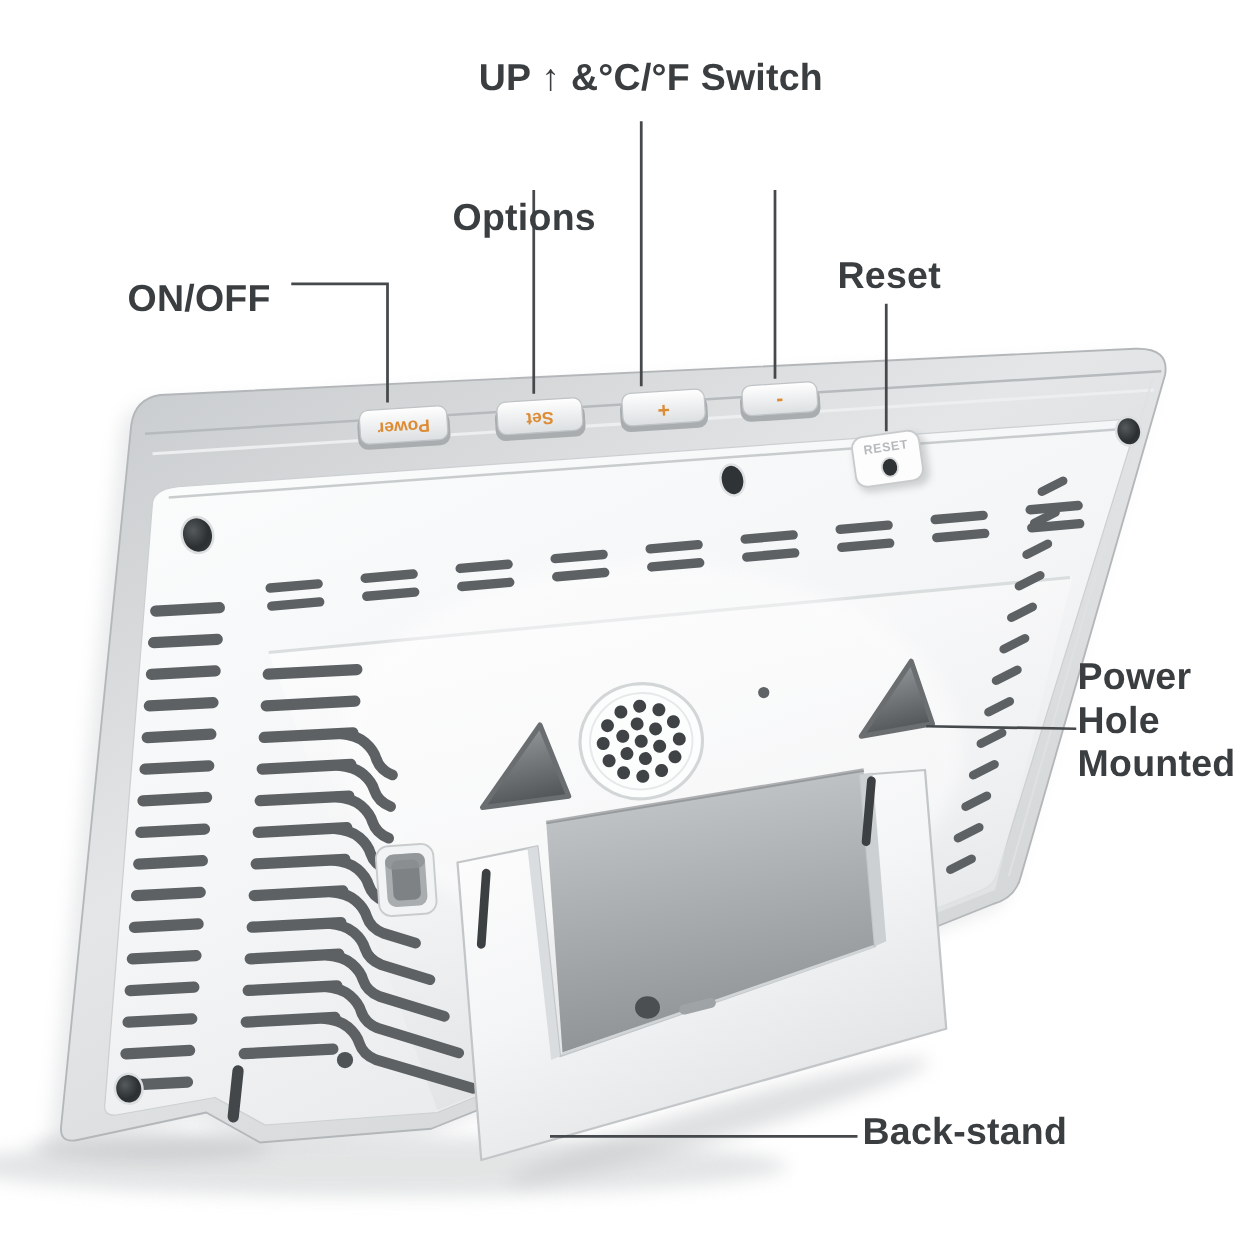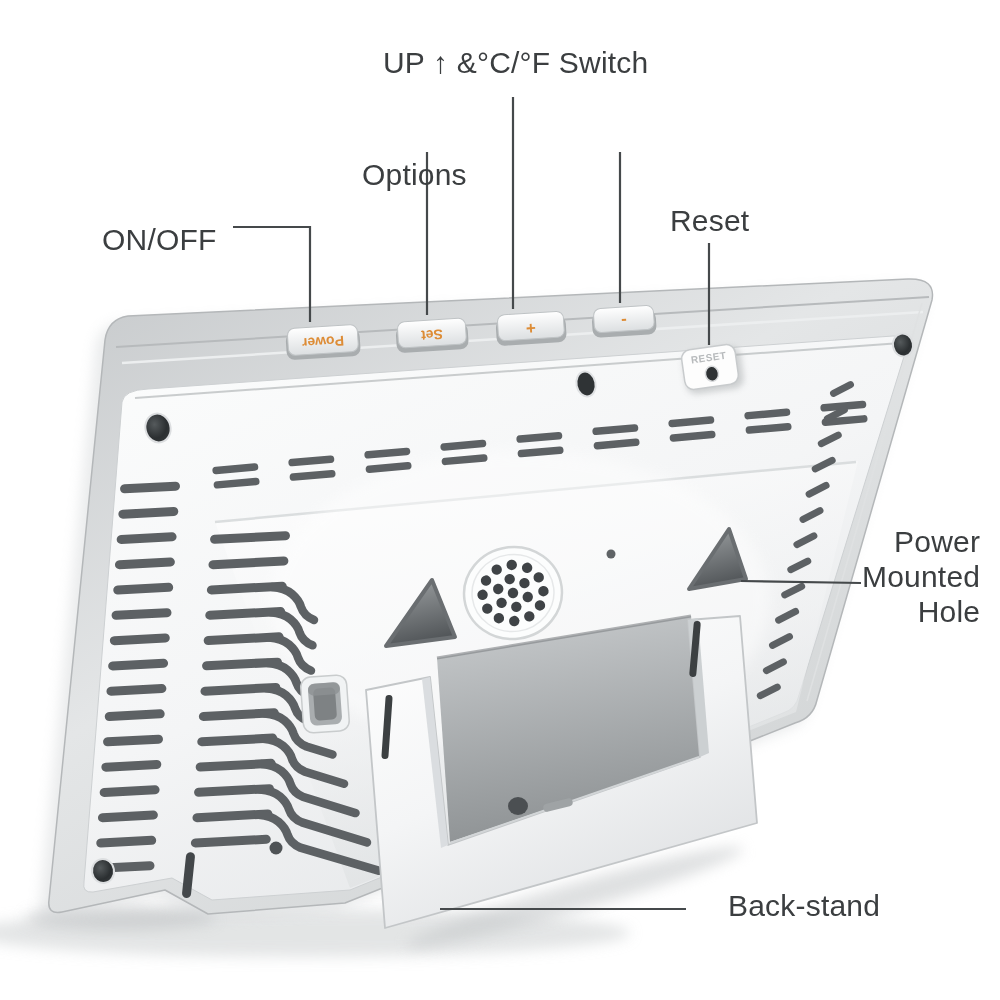--- a/index.html
+++ b/index.html
@@ -1,27 +1,27 @@
 <!DOCTYPE html>
 <html><head>
 <meta charset="utf-8">
 <style>
   html,body{margin:0;padding:0;background:#ffffff;}
   .stage{position:relative;width:1000px;height:1000px;background:#ffffff;overflow:hidden;
          font-family:"Liberation Sans",sans-serif;}
   .stage svg{position:absolute;left:0;top:0;}
   .lbl{position:absolute;color:#3b3e40;font-size:30px;line-height:1.12;white-space:nowrap;
-       font-weight:400;letter-spacing:0.2px;text-align:right;}
+       font-weight:700;letter-spacing:0.2px;}
   #lbl-up{left:383px;top:46px;}
   #lbl-options{left:362px;top:112px;margin-top:46px;}
   #lbl-down{left:540px;top:111px;}
   #lbl-onoff{left:102px;top:207px;margin-top:16px;}
   #lbl-reset{left:670px;top:204px;}
   #lbl-wall{left:862px;top:524px;line-height:35px;}
-  #lbl-backstand{left:728px;top:889px;}
+  #lbl-backstand{left:690px;top:889px;}
 </style>
 </head>
 <body>
 
 <div class="stage">
 
 <svg width="1000" height="1000" viewBox="0 0 1000 1000">
   <defs>
     <linearGradient id="gBody" x1="0" y1="0" x2="0.8" y2="1">
       <stop offset="0" stop-color="#c6c9cb"></stop>
@@ -291,18 +291,18 @@
     <path d="M440,909 H686"></path>
   </g>
 </svg>
 
 <div class="lbl" id="lbl-up">UP ↑ &amp;°C/°F Switch</div>
 <div class="lbl" id="lbl-options">Options</div>
 <div class="lbl" id="lbl-onoff">ON/OFF</div>
 <div class="lbl" id="lbl-reset">Reset</div>
 <div class="lbl" id="lbl-wall">
   <div>Power</div>
+  <div>Hole</div>
   <div>Mounted</div>
-  <div>Hole</div>
 </div>
 <div class="lbl" id="lbl-backstand">Back-stand</div>
 
 </div>
 
 </body></html>

